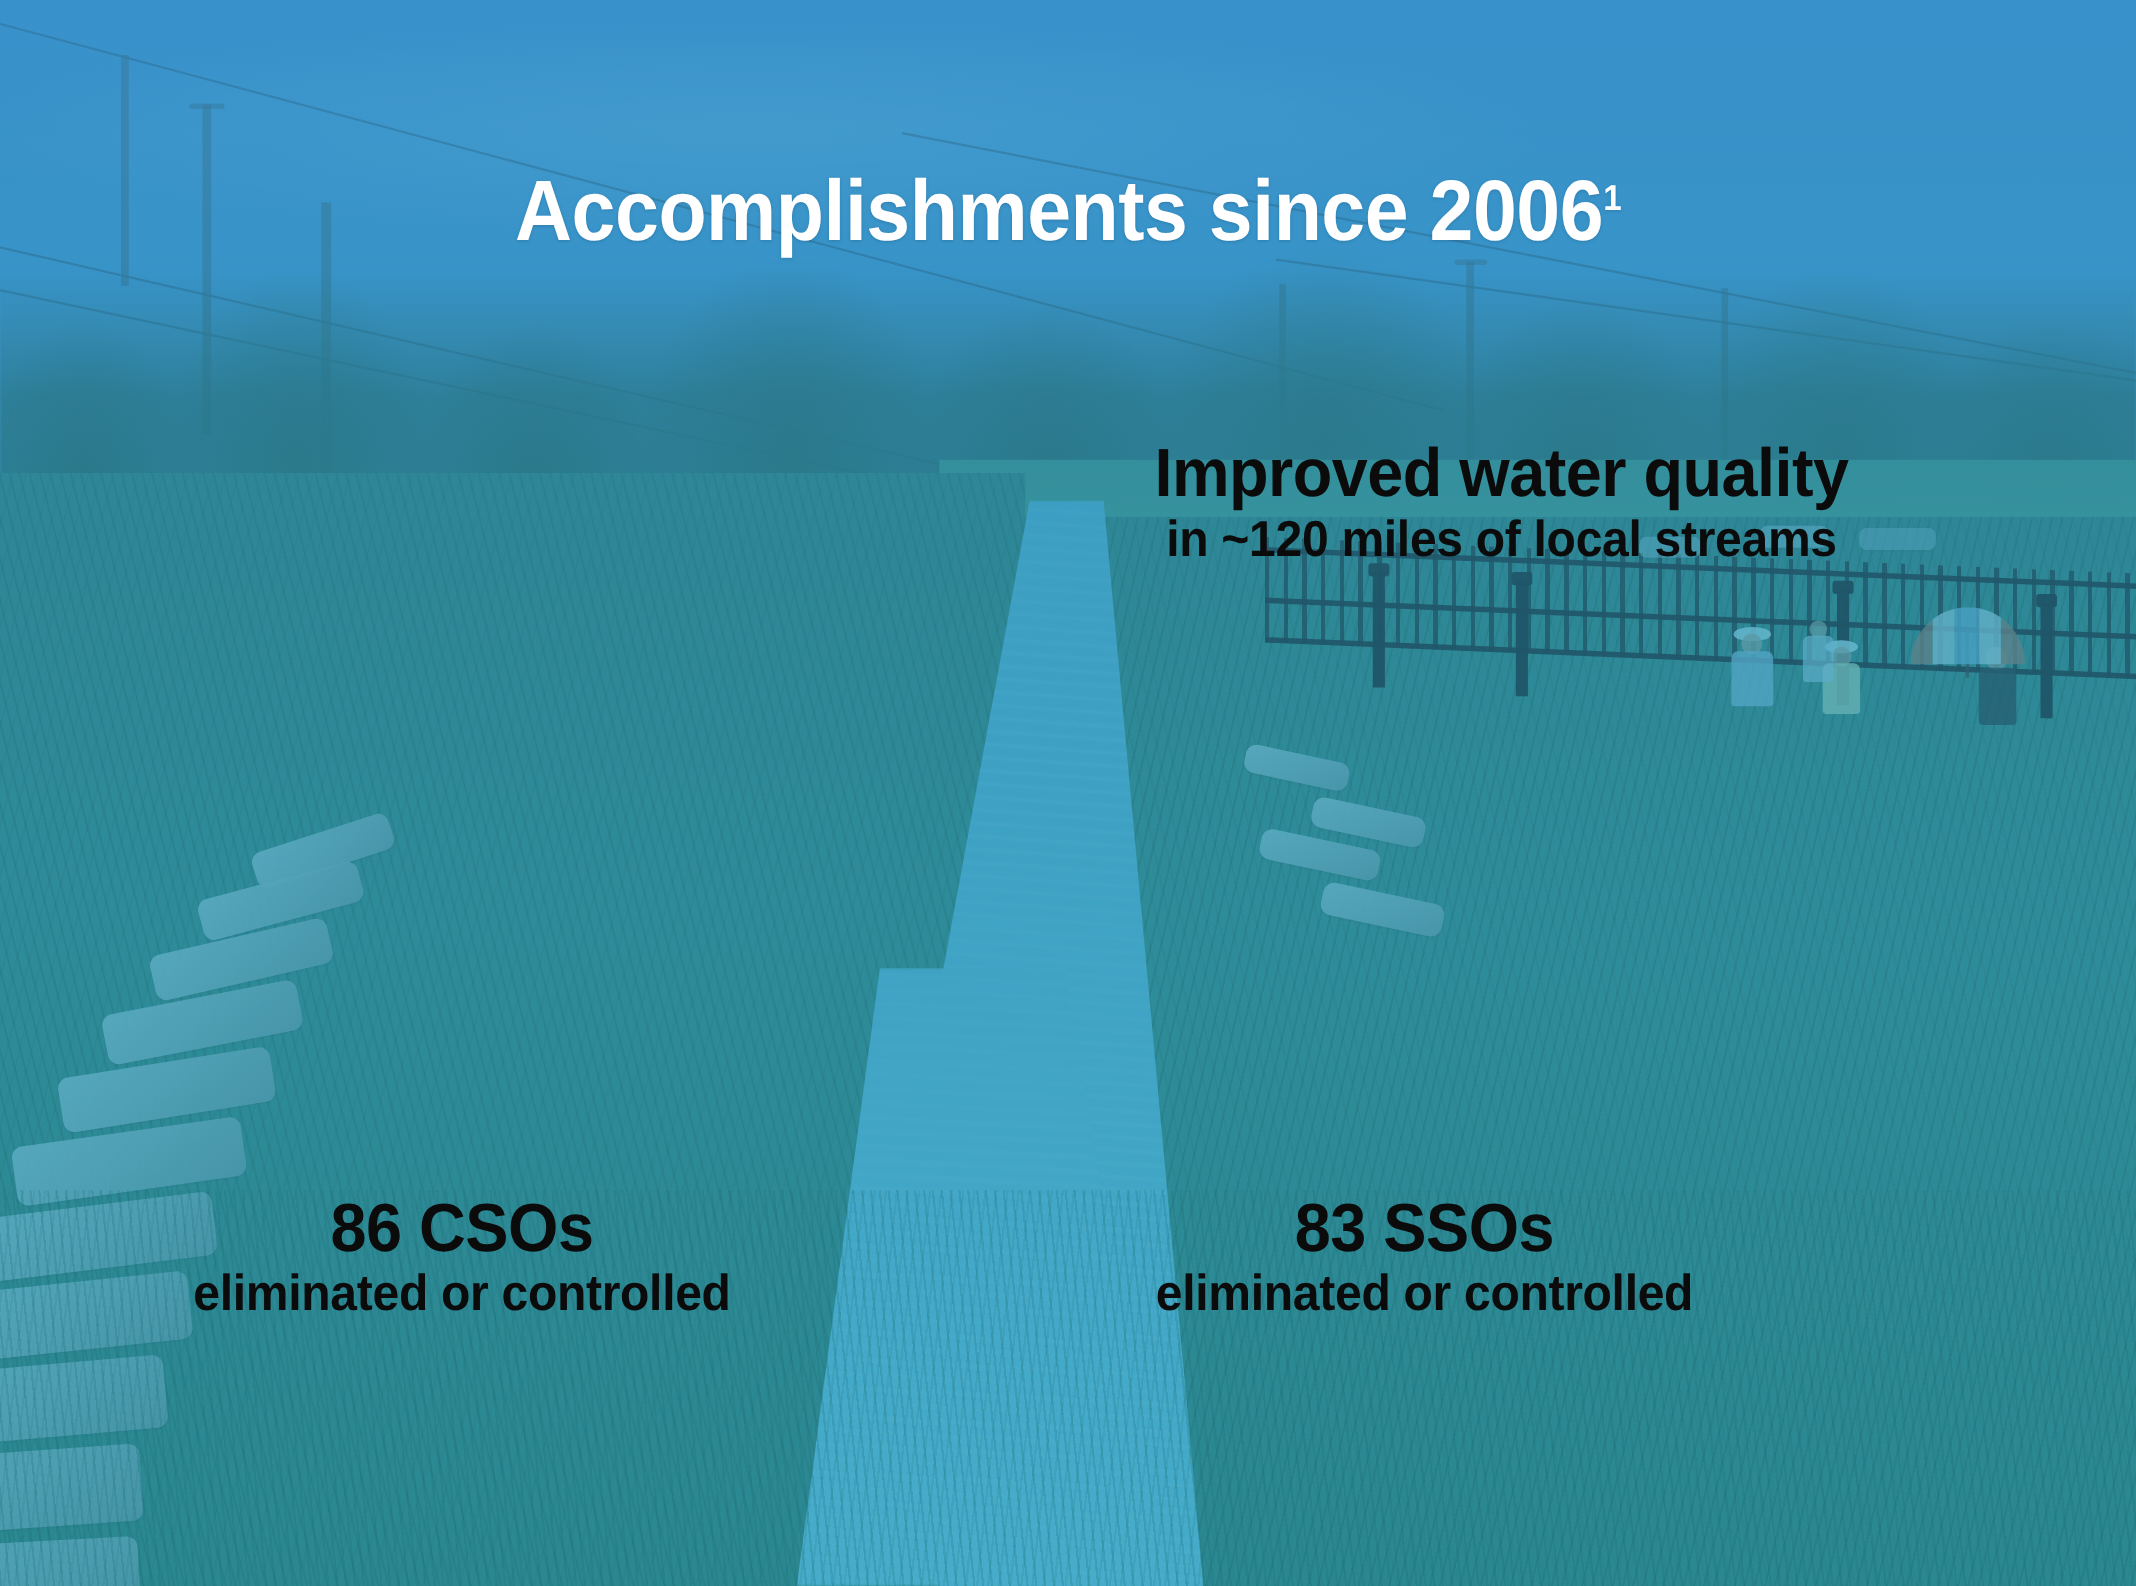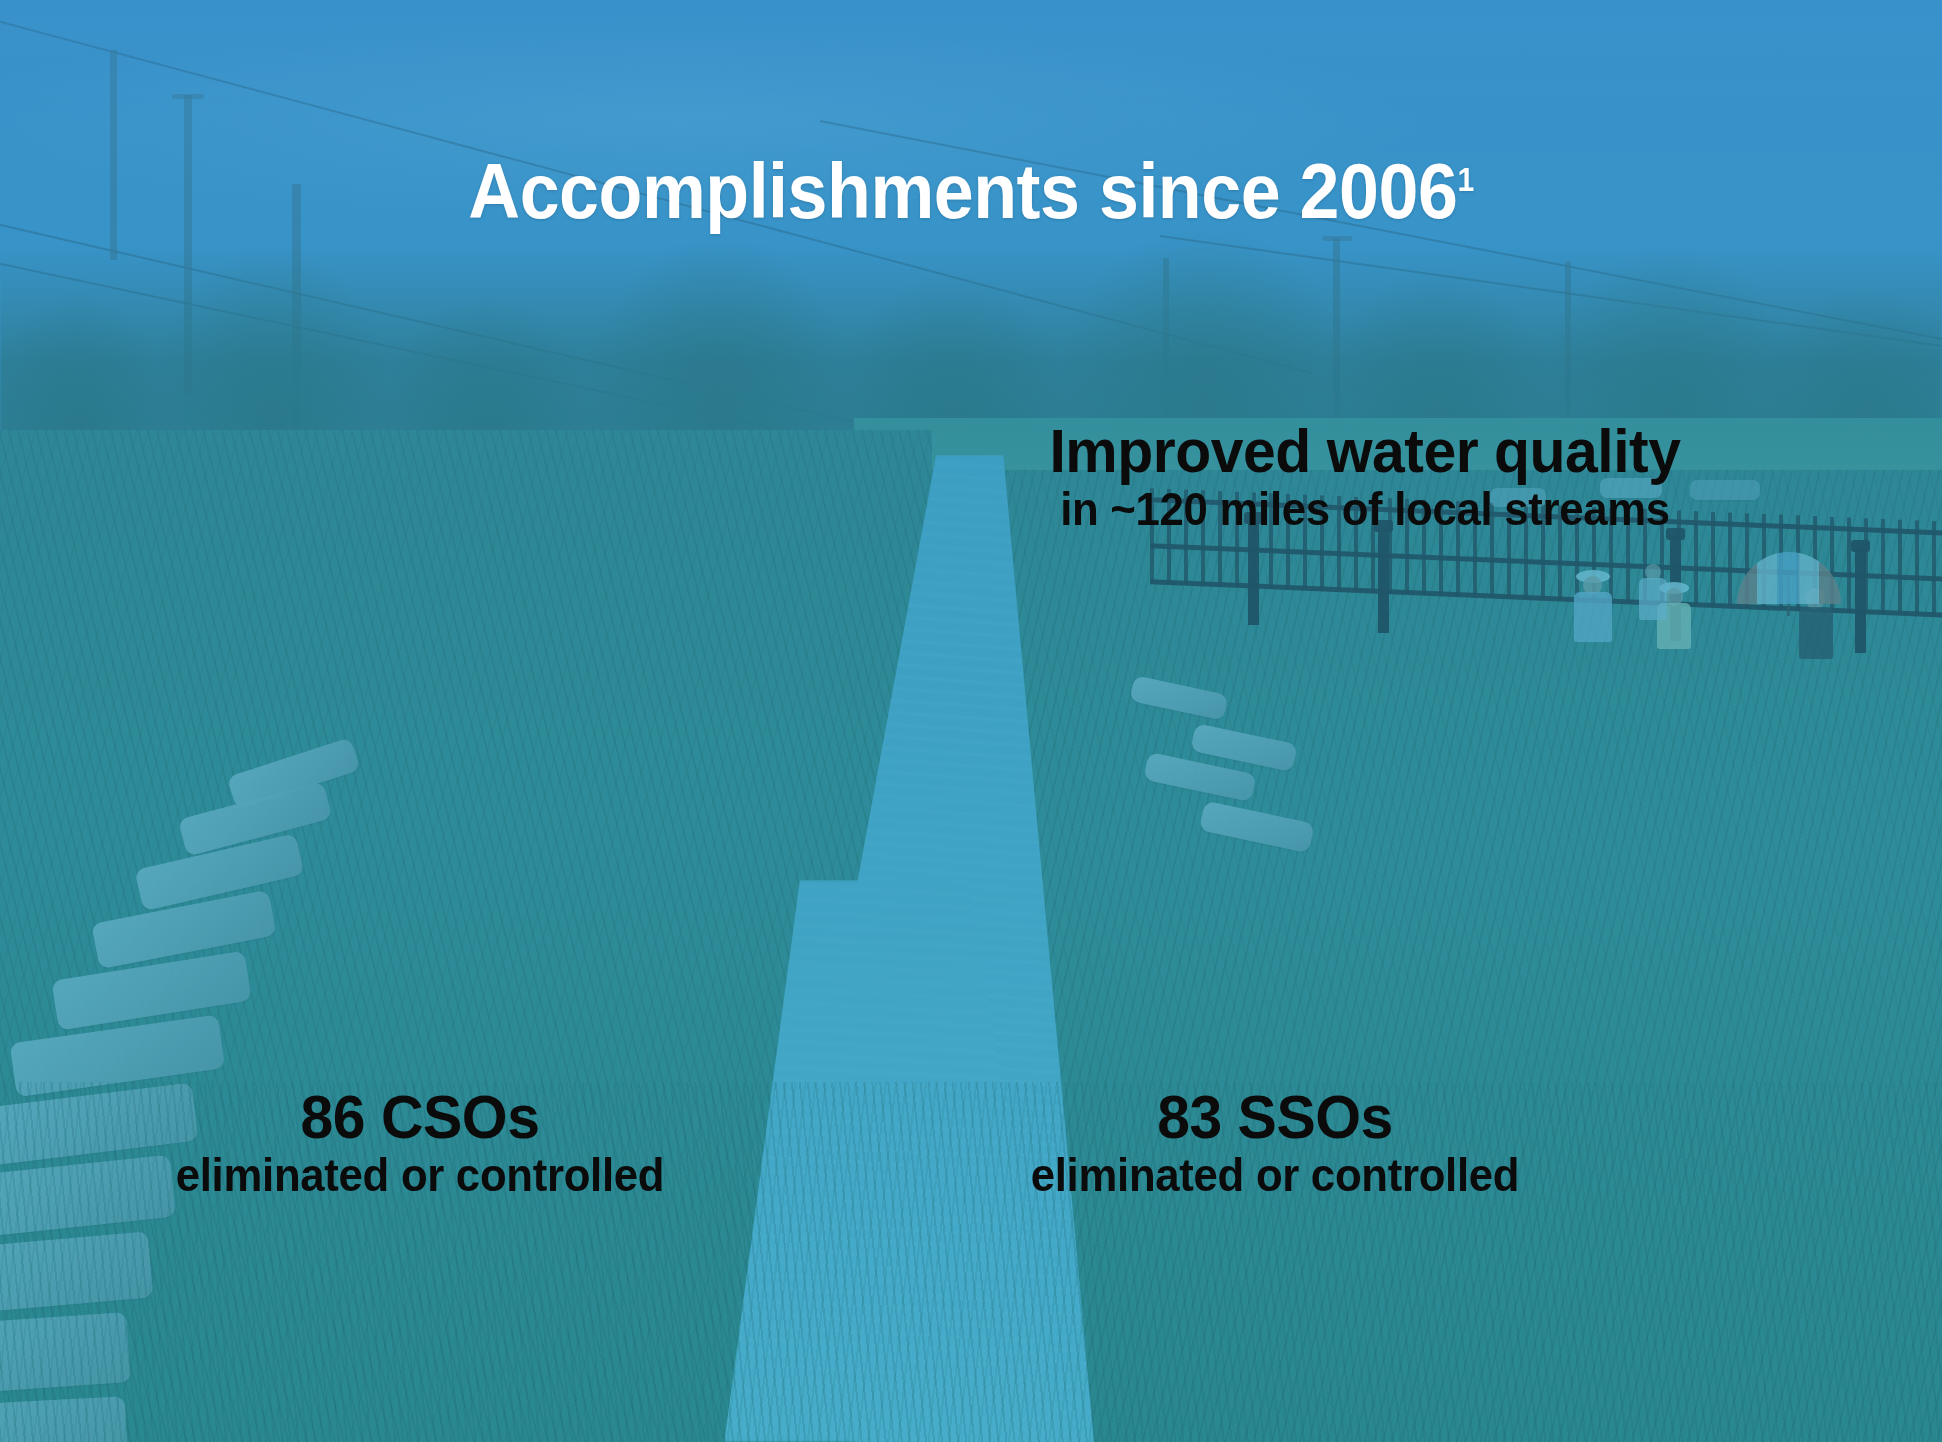--- a/index.html
+++ b/index.html
@@ -208,24 +208,24 @@
   .stat .sub{
     display:block;
     font-size:46px;
     font-weight:bold;
     line-height:1.12;
     letter-spacing:-0.3px;
     transform:scaleX(.95);
   }
 
   #stat-gallons{left:40px;top:422px;width:800px;}
-  #stat-quality{left:820px;top:418px;width:1090px;}
+  #stat-quality{left:820px;top:398px;width:1090px;}
   #stat-projects{left:420px;top:768px;width:790px;}
   #stat-cso{left:60px;top:1084px;width:720px;}
-  #stat-sso{left:880px;top:1084px;width:790px;}
+  #stat-sso{left:900px;top:1084px;width:790px;}
 
   .footnote{
     position:absolute;right:42px;bottom:30px;
     color:#0d0d0d;
     font-size:31px;
     font-weight:normal;
     letter-spacing:0;
     white-space:nowrap;
   }
   .footnote sup{font-size:.62em;vertical-align:super;}

